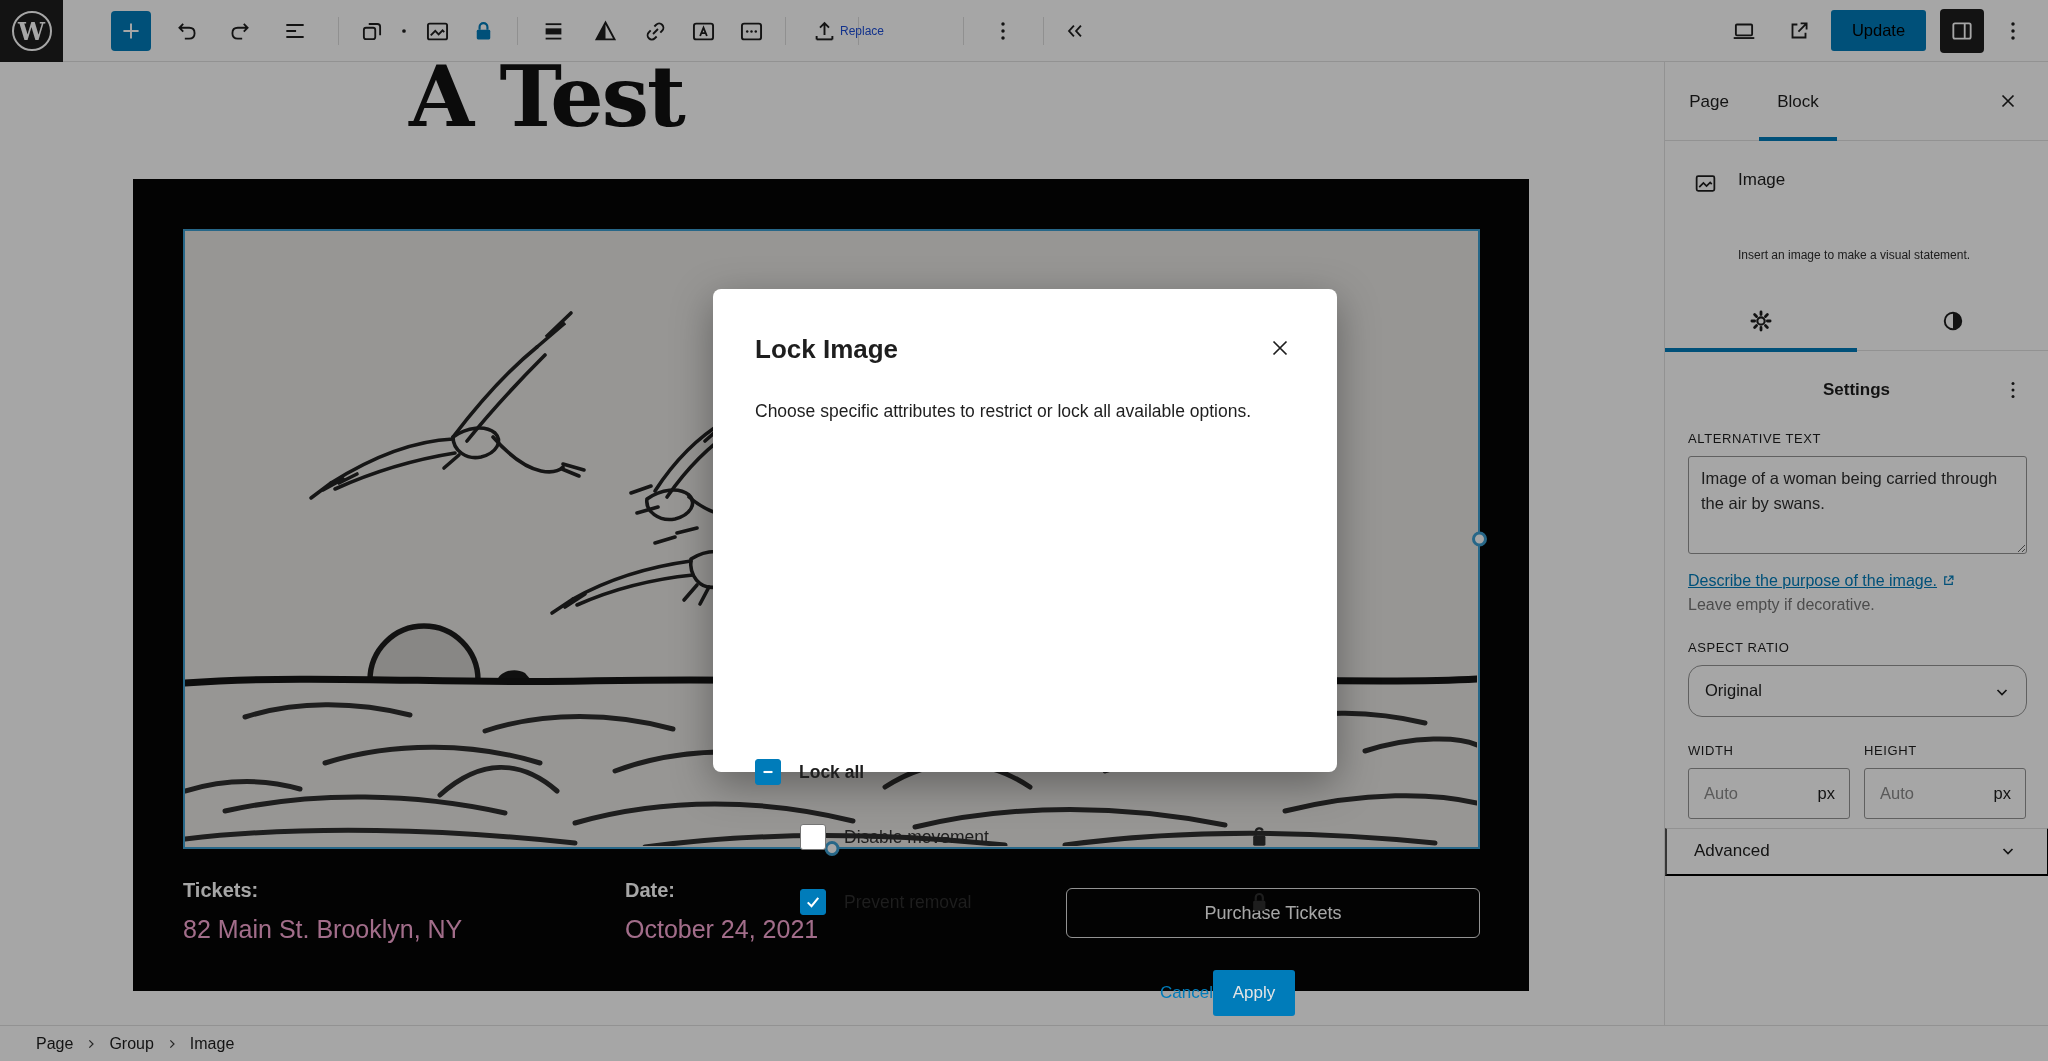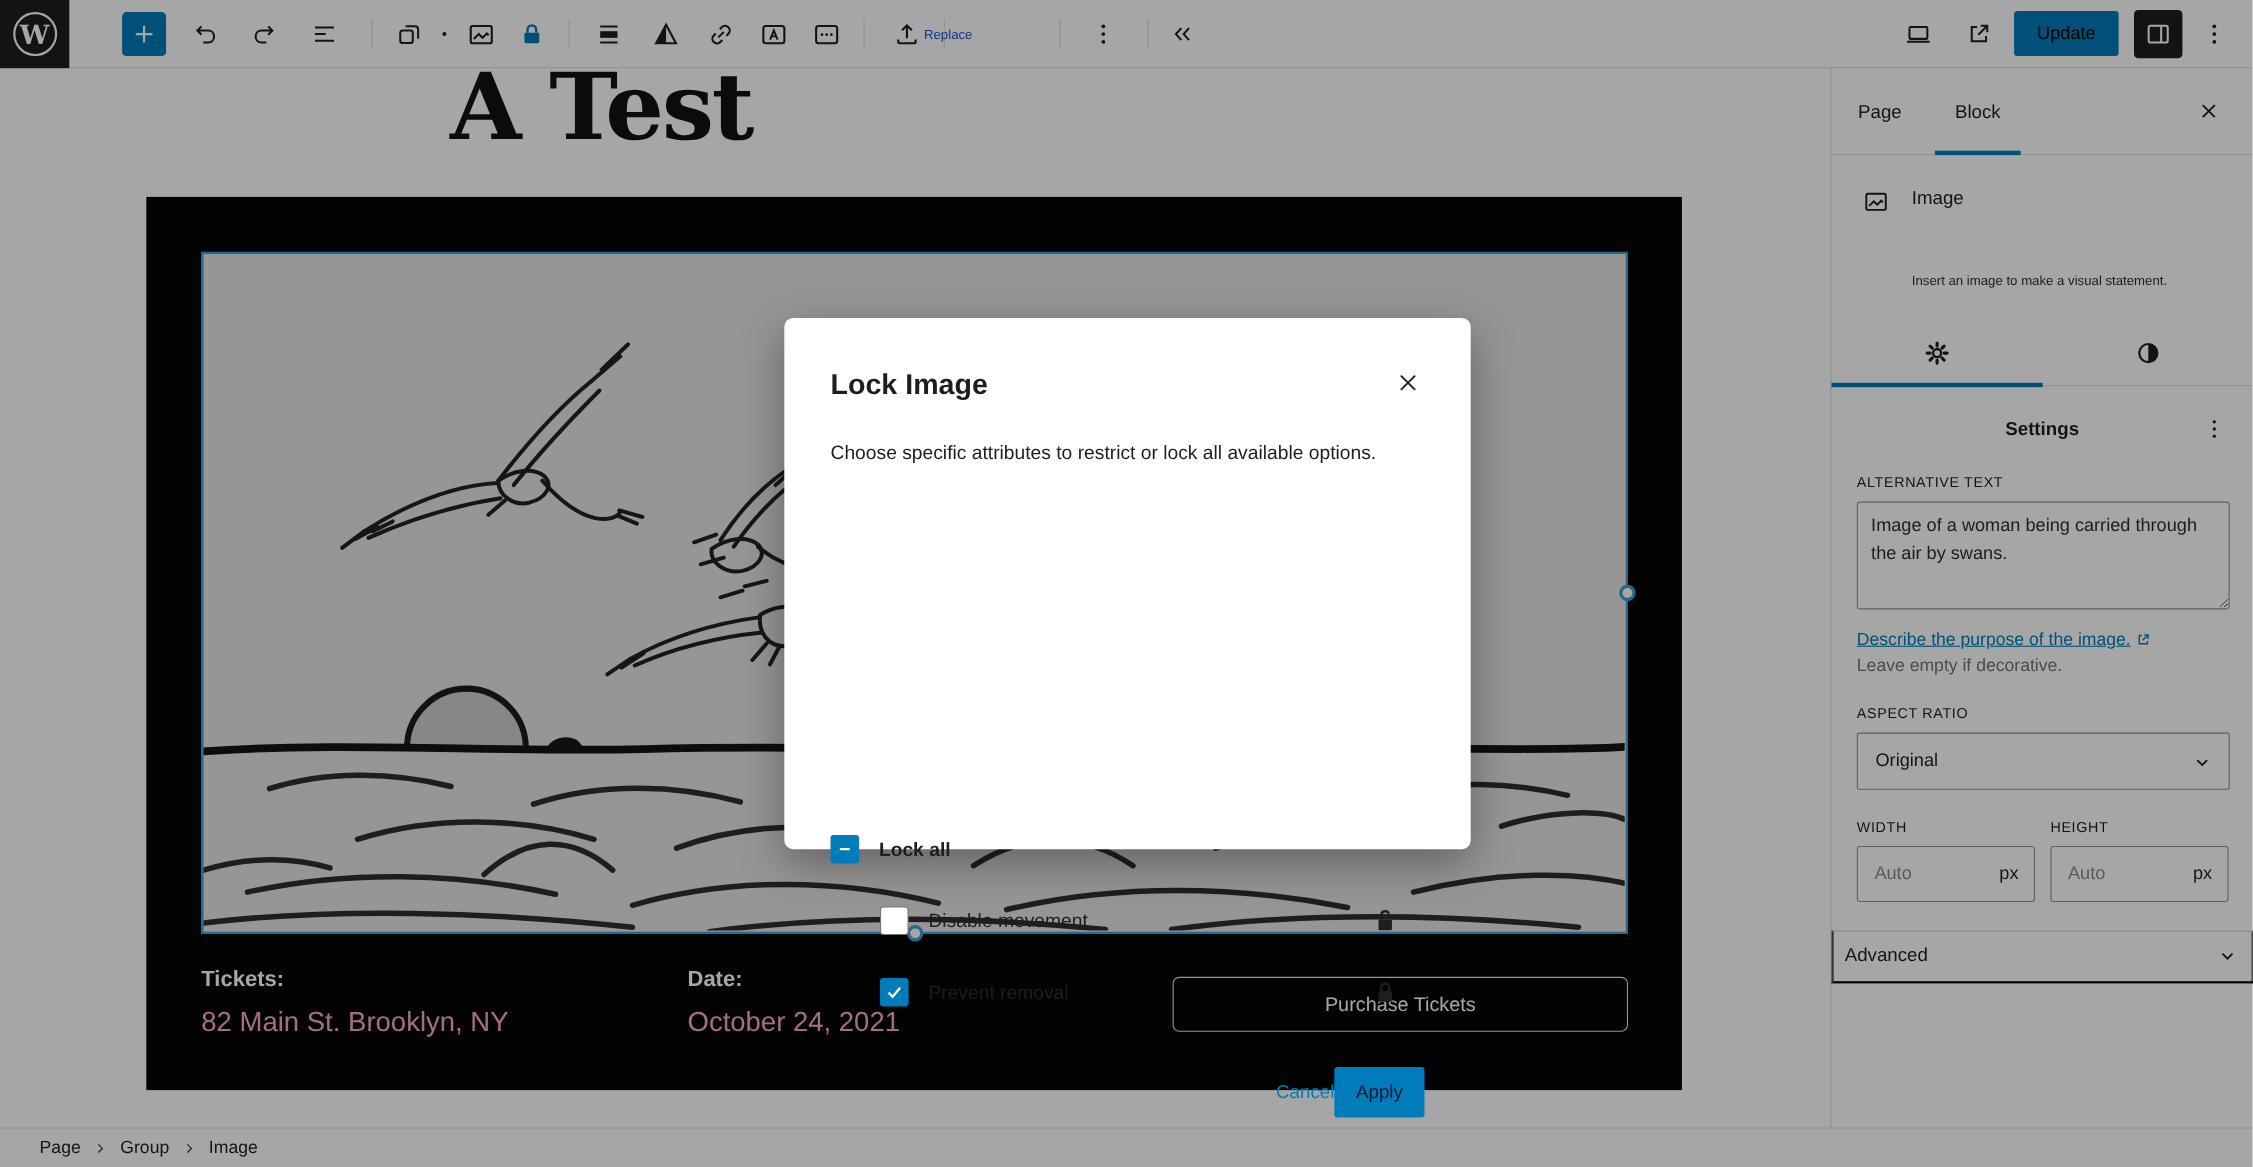--- a/index.html
+++ b/index.html
@@ -70,32 +70,32 @@
   .settings-head h2 { font-size:17px; font-weight:600; line-height:30px;text-align:center; }
   .kebab-sm { position:absolute; right:-10px; top:-7px; width:44px; height:44px; border:none; background:none;
     display:flex; align-items:center; justify-content:center; cursor:pointer; }
   .field-label { display:block; font-size:13px; font-weight:500; letter-spacing:.6px; color:#1e1e1e;
     text-transform:uppercase; margin:26px 0 10px; }
   .alt-textarea { width:339px; height:98px; border:1px solid #949494; border-radius:3px; resize:vertical;
     font-family:inherit; font-size:16.5px; line-height:1.5; padding:9px 12px; color:#2f2f2f; background:#fff; }
   .describe-link { display:inline-flex; align-items:center; gap:4px; margin-top:14px; font-size:16px;
     color:#007cba; text-decoration:underline; cursor:pointer; }
   .help-text { margin-top:6px; font-size:16px; color:#757575; }
-  .select-box { position:relative; width:339px; height:52px; border:1px solid #949494; border-radius:2px;
+  .select-box { position:relative; width:339px; height:52px; border:1px solid #949494; border-radius:14px;
     background:#fff; display:flex; align-items:center; padding:0 16px; font-size:16.5px; cursor:pointer; }
   .select-box .chev { position:absolute; right:12px; top:14px; }
   .dim-row { display:flex; gap:14px; }
   .dim-col { width:162px; }
   .dim-input { position:relative; width:162px; height:51px; border:1px solid #949494; border-radius:3px;
     background:#fff; display:flex; align-items:center; }
   .dim-input input { border:none; outline:none; width:100px; font-size:16.5px; padding:0 0 0 15px;
     font-family:inherit; color:#1e1e1e; background:transparent; }
   .dim-input input::placeholder { color:#8a8a8a; }
   .dim-unit { position:absolute; right:14px; font-size:16.5px; color:#1e1e1e; }
-  .advanced { position:relative; margin:26px -23px 0; border-top:1px solid #e0e0e0; padding:0 10px; height:48px;
+  .advanced { position:relative; margin:9px -23px 0; border-top:1px solid #e0e0e0; padding:0 27px; height:48px;
     display:flex; align-items:center; justify-content:space-between; cursor:pointer; background:none; width:384px;
     font-family:inherit; }
   .advanced span { font-size:17px; color:#1e1e1e; }
 
   
   .footer { position:absolute; left:0; top:1025px; width:2048px; height:36px; background:#fff;
     border-top:1px solid #e0e0e0; z-index:40; display:flex; align-items:center; padding-left:36px; gap:10px; }
   .crumb { font-size:16px; color:#1e1e1e; background:none; border:none; cursor:pointer; font-family:inherit; }
 
   
@@ -112,21 +112,21 @@
   .checkbox.empty { border:1.5px solid #757575; background:#fff; }
   .checkbox.filled { background:#007cba; border:1.5px solid #007cba; }
   .chk-label { font-size:17.5px; color:#1e1e1e; }
   .chk-label.strong { font-weight:600; }
   .row-lockall { left:42px; top:470px; }
   .row-opt1 { left:87px; top:534px; width:473px; }
   .row-opt2 { left:87px; top:599px; width:473px; }
   .row-lockicon { margin-left:auto; }
   .modal-actions { position:absolute; right:42px; top:681px; display:flex; align-items:center; }
   .cancel-btn { background:none; border:none; color:#007cba; font-size:17px; cursor:pointer; font-family:inherit; }
-  .apply-btn { width:82px; height:46px; background:#007cba; color:#0f172a; border:none; border-radius:3px;
+  .apply-btn { width:82px; height:46px; background:#007cba; color:#e5e5e5; border:none; border-radius:3px;
     font-size:17px; cursor:pointer; font-family:inherit; }
 
   svg { display:block; }
   .sketch path, .sketch circle { vector-effect:non-scaling-stroke; }
 </style>
 </head>
 <body>
 
 <div id="app">
 

